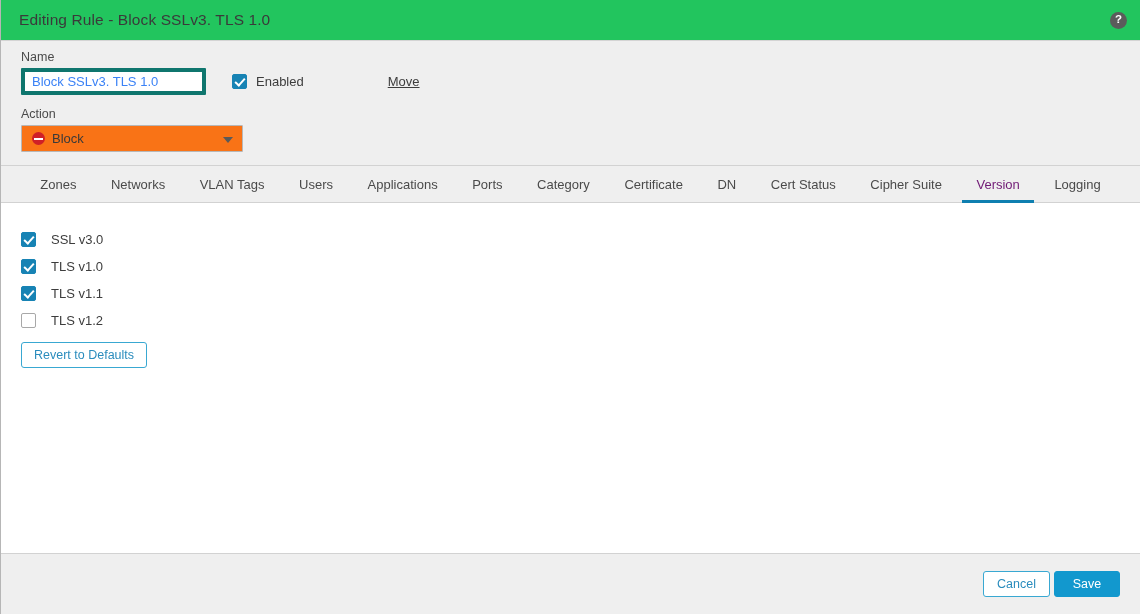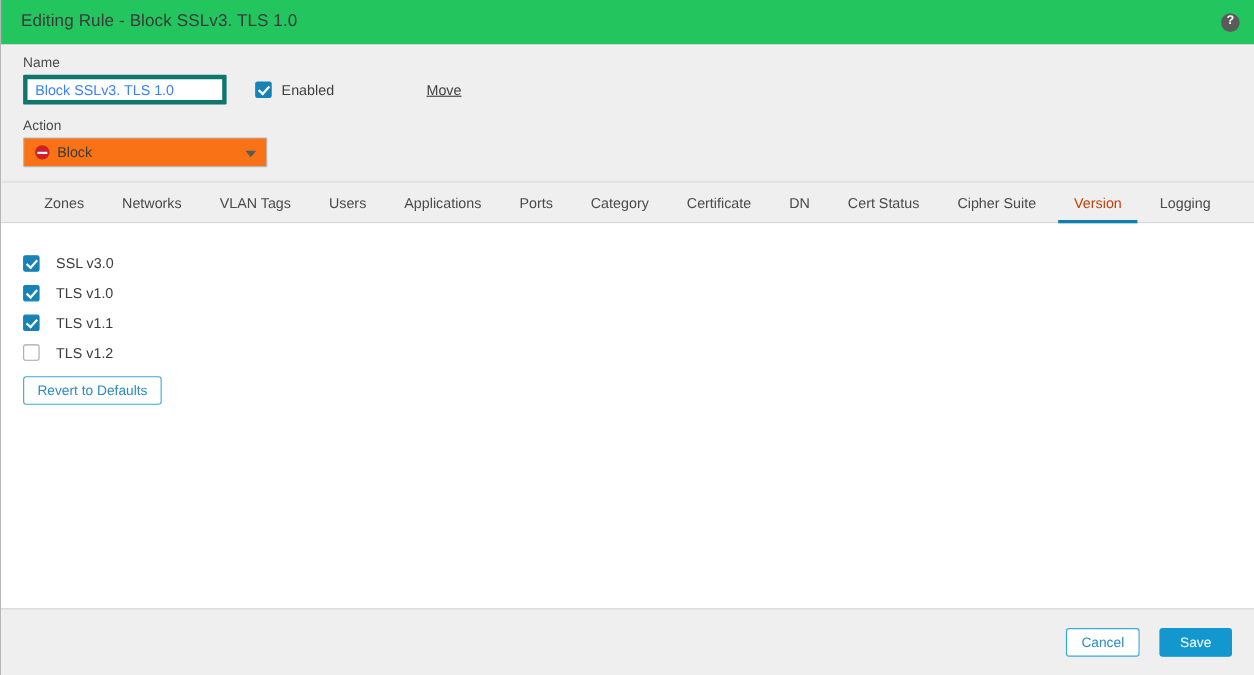--- a/index.html
+++ b/index.html
@@ -203,21 +203,21 @@
     color: #4a4a4a;
     padding: 0 0 10px 0;
     margin-right: 0;
     cursor: pointer;
     position: relative;
     text-align: center;
     white-space: nowrap;
     flex: 1 1 auto;
   }
   .tab.active {
-    color: #c2410c;
+    color: #701a75;
   }
   .tab.active::after {
     content: "";
     position: absolute;
     left: 50%;
     transform: translateX(-50%);
     bottom: -1px;
     width: 72px;
     height: 3px;
     background: #0f7fb0;
@@ -279,21 +279,21 @@
     display: inline-flex;
     align-items: center;
     justify-content: center;
     cursor: pointer;
     box-sizing: border-box;
   }
   .btn-cancel {
     background: #ffffff;
     border: 1px solid #39a8d2;
     color: #2a8cbd;
-    margin-right: 18px;
+    margin-right: 4px;
   }
   .btn-save {
     background: #1298ce;
     border: 1px solid #1298ce;
     color: #ffffff;
   }
 </style>
 </head>
 <body>
 

